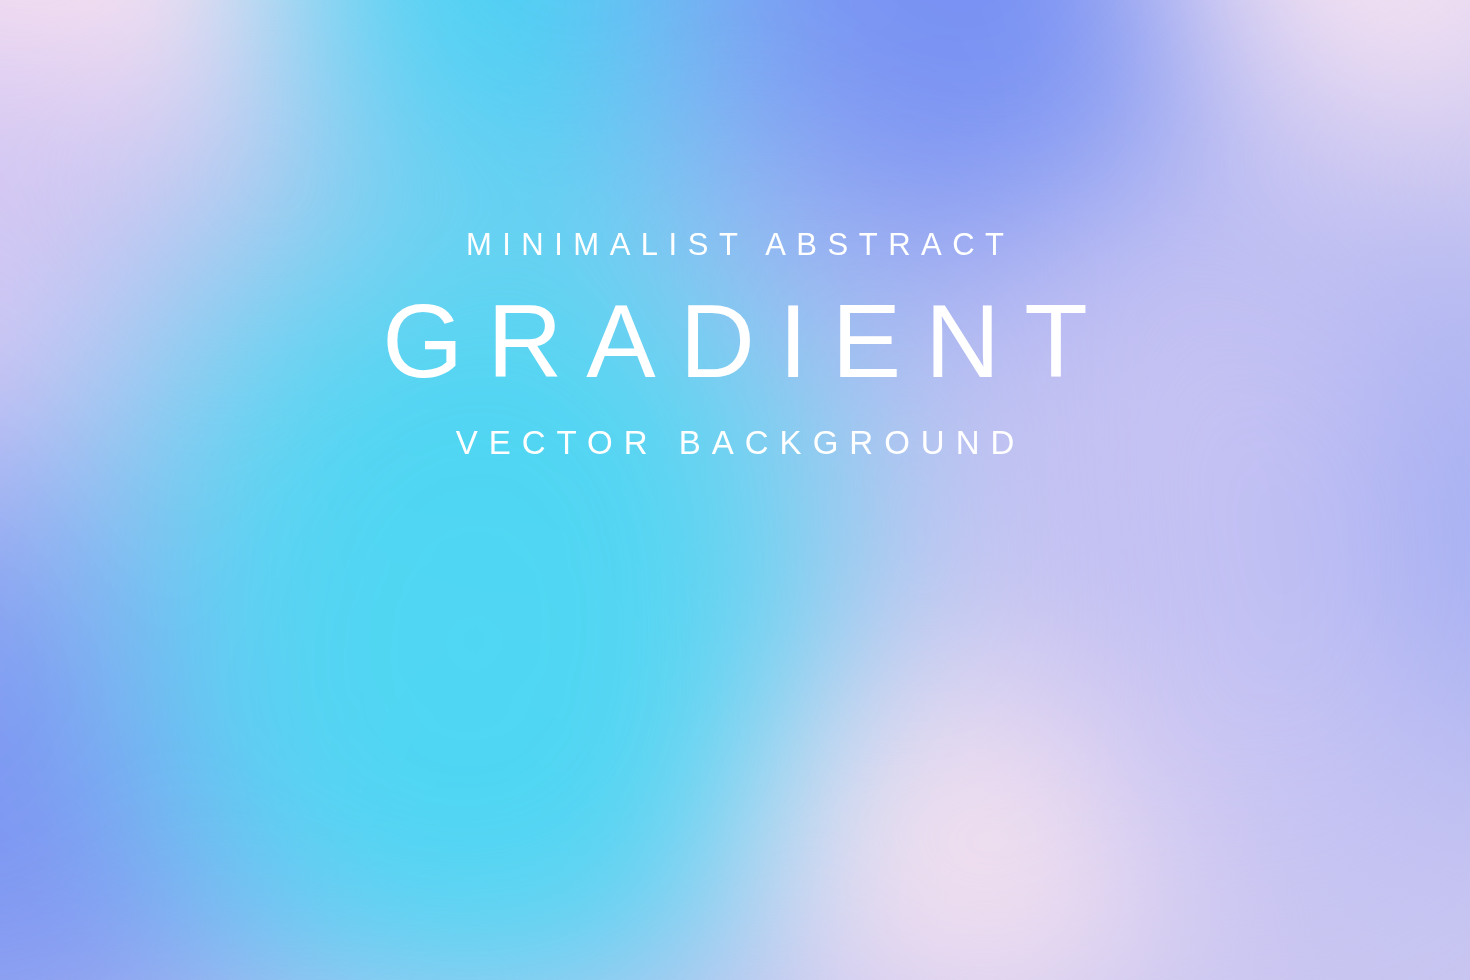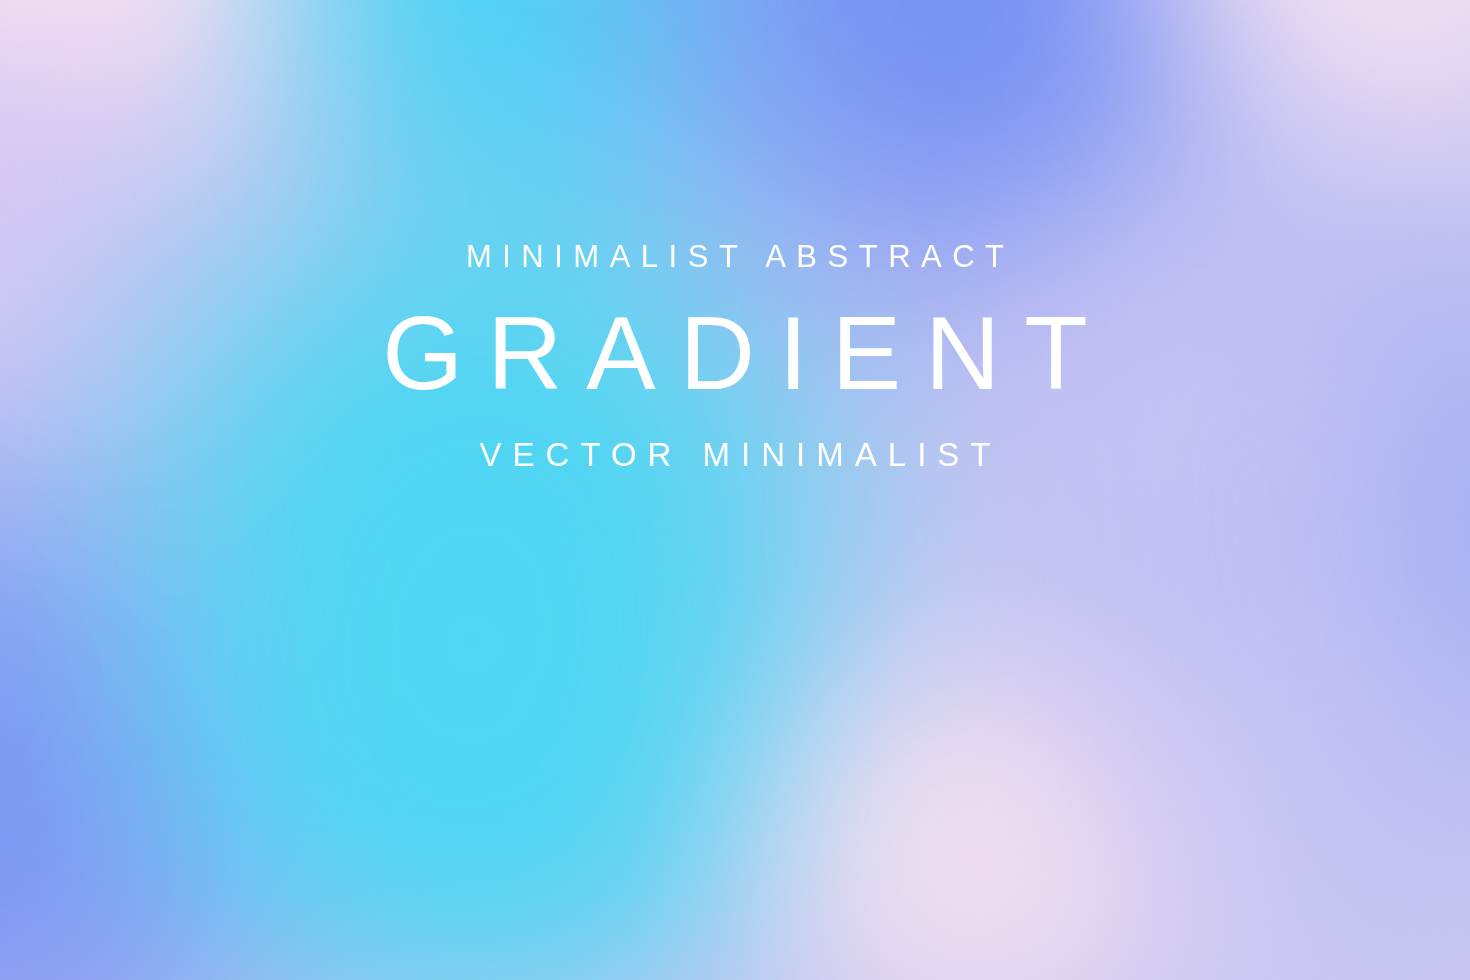--- a/index.html
+++ b/index.html
@@ -152,21 +152,21 @@
   #mesh {
     position: absolute;
     inset: -120px;
     filter: blur(70px);
   }
 
   
   #text-block {
     position: absolute;
     left: 0;
-    top: 12px;
+    top: 0;
     width: 1470px;
     height: 688px;
     display: flex;
     flex-direction: column;
     align-items: center;
     justify-content: center;
     text-align: center;
     color: #ffffff;
     user-select: none;
   }
@@ -216,16 +216,16 @@
     <div class="blob" id="blob-blue-right"></div>
     <div class="blob" id="blob-lavender-right"></div>
     <div class="blob" id="blob-pink-tr"></div>
     <div class="blob" id="blob-pink-br"></div>
     <div class="blob" id="blob-lav-br"></div>
   </div>
 
   <div id="text-block">
     <div id="eyebrow-line">MINIMALIST ABSTRACT</div>
     <div id="headline">GRADIENT</div>
-    <div id="subline">VECTOR MINIMALIST</div>
+    <div id="subline">VECTOR BACKGROUND</div>
   </div>
 
 </div>
 
 </body></html>

